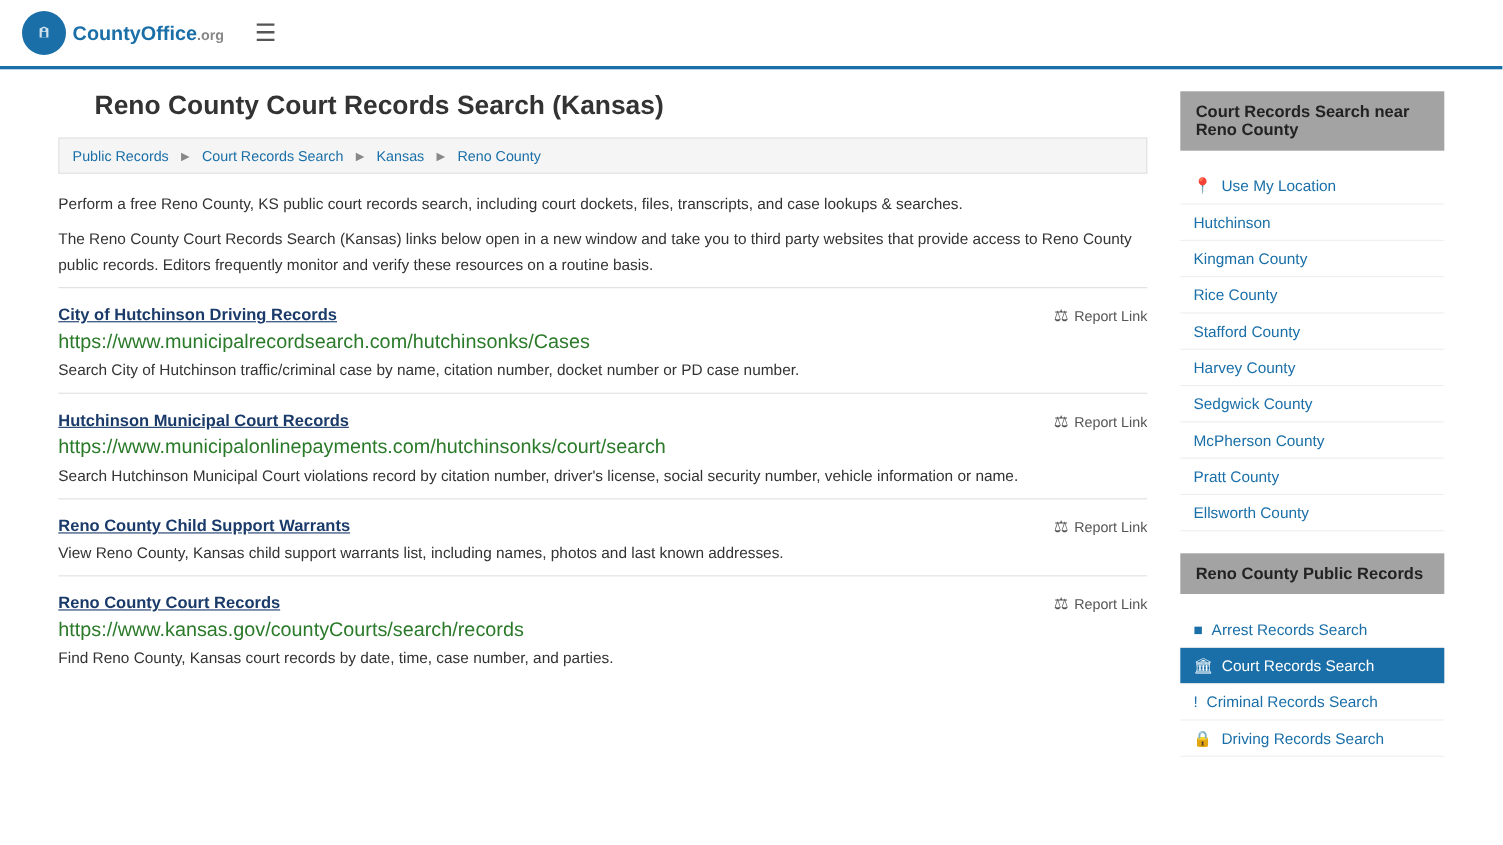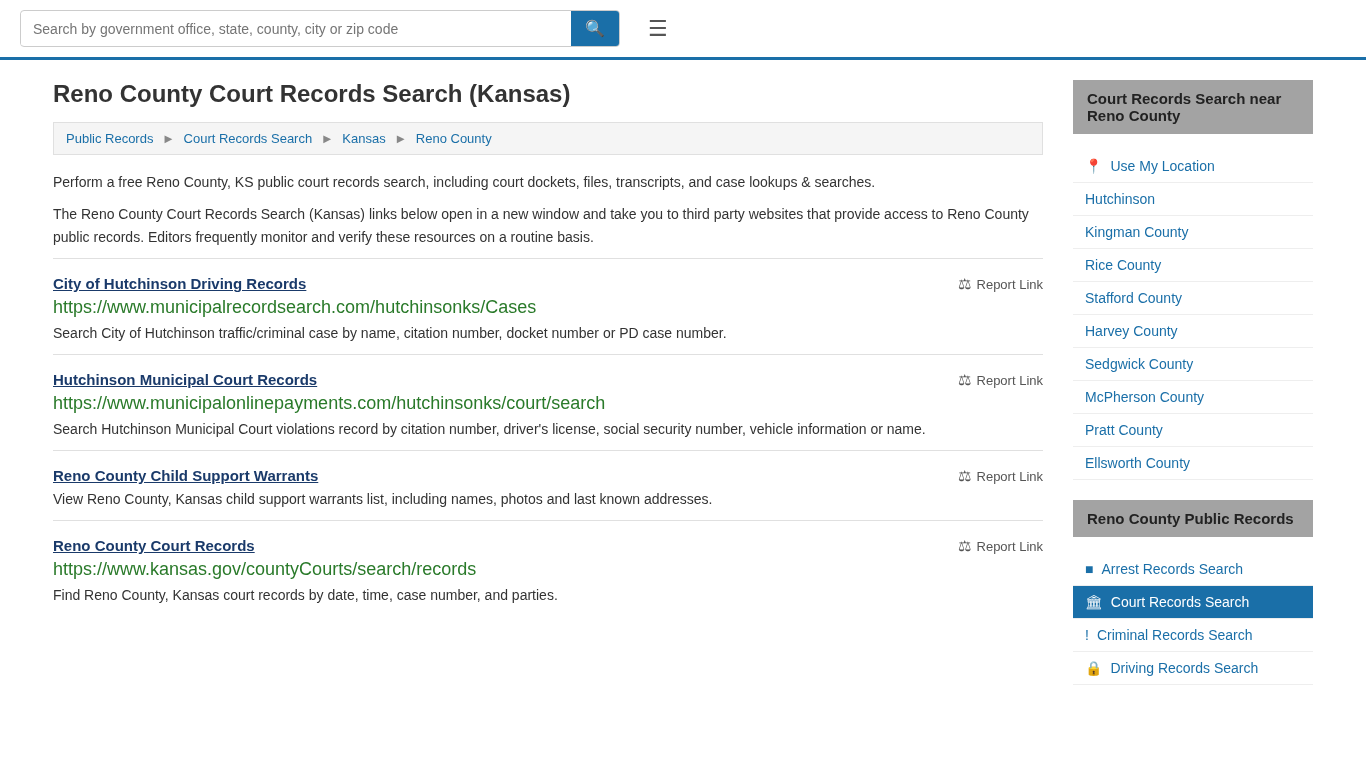--- a/index.html
+++ b/index.html
@@ -82,20 +82,21 @@
     }
 
     
     .content-area { flex: 1; min-width: 0; }
 
     .page-title {
       font-size: 24px;
       font-weight: bold;
       color: #333;
       margin-bottom: 14px;
+      margin-left: 33px;
     }
 
     .breadcrumb {
       background: #f5f5f5;
       border: 1px solid #e0e0e0;
       padding: 8px 12px;
       font-size: 13px;
       margin-bottom: 16px;
       color: #555;
     }
@@ -203,25 +204,34 @@
     .sidebar-list li.active a .sidebar-icon { color: #fff; }
 
     .use-location-item a {
       color: #1a6fa8;
     }
   </style>
 </head>
 <body>
 
 <header class="header">
-
-  <div class="search-area">
-    <input class="search-input" type="text" placeholder="Search by government office, state, county, city or zip code" style="">
-    <button class="search-btn">🔍</button>
-  </div>
+  <a class="logo-area" href="#">
+    <div class="logo-circle">
+      <svg width="24" height="24" viewBox="0 0 24 24" fill="none">
+        <circle cx="12" cy="12" r="10" fill="#1a6fa8"></circle>
+        <path d="M8 8 L12 6 L16 8 L16 16 L8 16 Z" fill="white" opacity="0.8"></path>
+        <rect x="10" y="11" width="4" height="5" fill="#1a6fa8"></rect>
+        <circle cx="12" cy="9" r="1.5" fill="#1a6fa8"></circle>
+      </svg>
+    </div>
+    <span class="logo-text">
+      <span>CountyOffice</span><span class="org">.org</span>
+    </span>
+  </a>
+
 
   <button class="hamburger-btn">☰</button>
 </header>
 
 <div class="main-layout">
 
   <div class="content-area">
 
     <h1 class="page-title">Reno County Court Records Search (Kansas)</h1>
 

